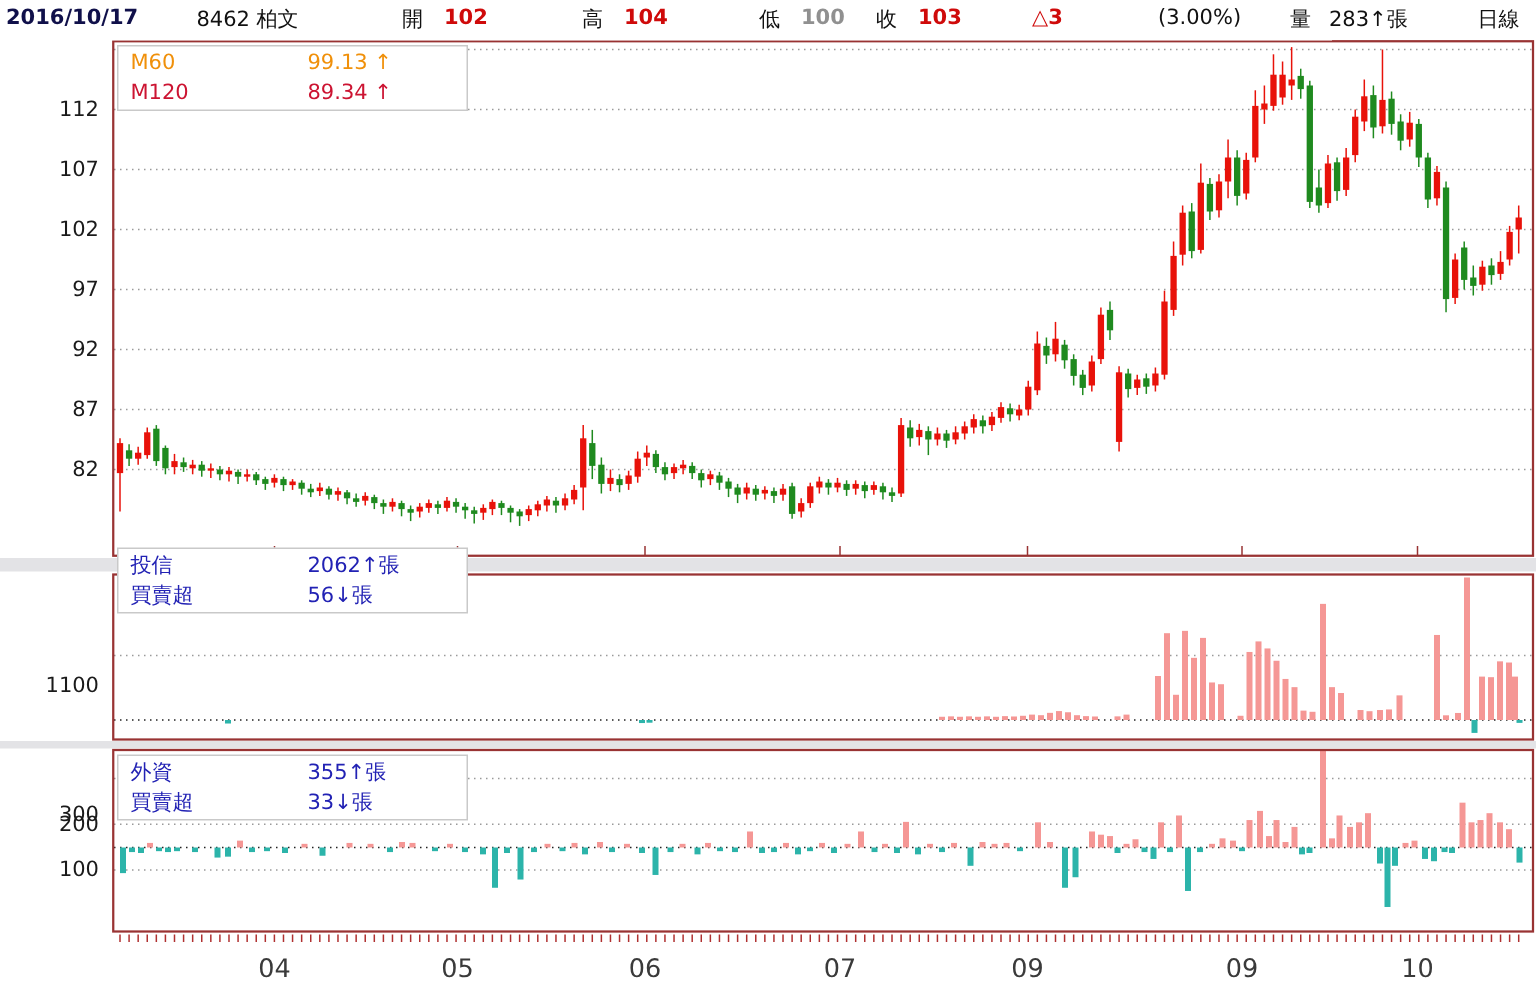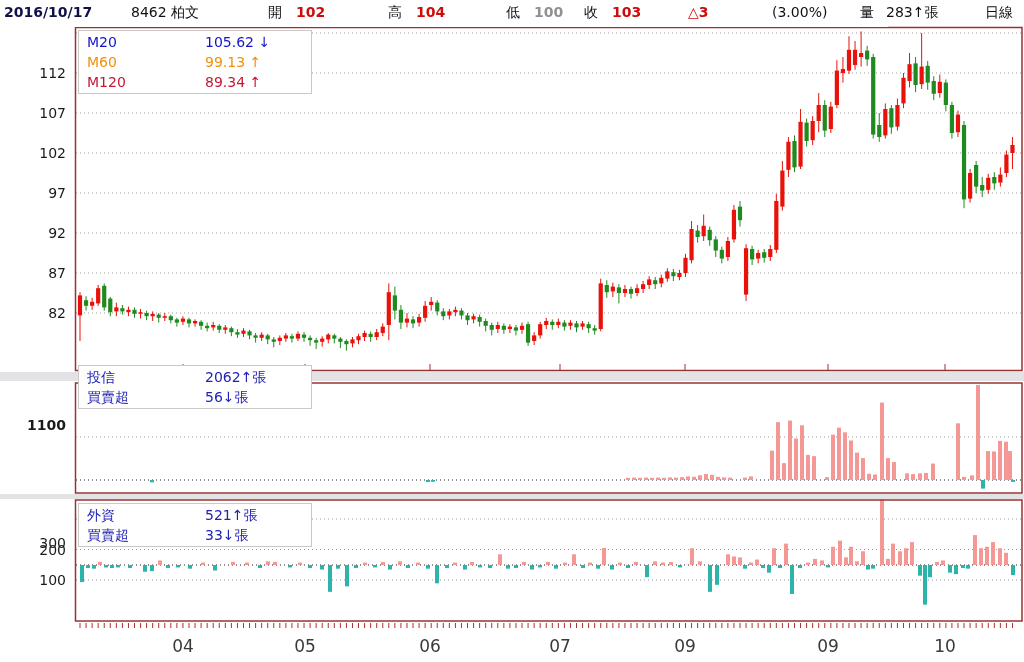--- a/index.html
+++ b/index.html
@@ -741,24 +741,20 @@
         <line x1="988.2499999999966" y1="623" x2="988.2499999999966" y2="628" stroke="#b03030" stroke-width="1"></line>
         <line x1="994.3049999999965" y1="623" x2="994.3049999999965" y2="628" stroke="#b03030" stroke-width="1"></line>
         <line x1="1000.3599999999965" y1="623" x2="1000.3599999999965" y2="628" stroke="#b03030" stroke-width="1"></line>
         <line x1="1006.4149999999964" y1="623" x2="1006.4149999999964" y2="628" stroke="#b03030" stroke-width="1"></line>
         <line x1="1012.4699999999964" y1="623" x2="1012.4699999999964" y2="628" stroke="#b03030" stroke-width="1"></line>
       </g>
     </svg>
 
   <div class="legend" id="legend-main">
       <div class="lrow">
-        <span class="lname" style="color: rgb(20, 20, 204);">M20</span>
-        <span class="lval" style="color: rgb(20, 20, 204);">105.62 ↓</span>
-      </div>
-      <div class="lrow">
         <span class="lname" style="color: rgb(240, 144, 10);">M60</span>
         <span class="lval" style="color: rgb(240, 144, 10);">99.13 ↑</span>
       </div>
       <div class="lrow">
         <span class="lname" style="color: rgb(204, 20, 50);">M120</span>
         <span class="lval" style="color: rgb(204, 20, 50);">89.34 ↑</span>
       </div>
     </div>
 
   <div class="legend" id="legend-trust">
@@ -768,37 +764,37 @@
       </div>
       <div class="lrow">
         <span class="lname blue">買賣超</span>
         <span class="lval blue">56↓張</span>
       </div>
     </div>
 
   <div class="legend" id="legend-foreign">
       <div class="lrow">
         <span class="lname blue">外資</span>
-        <span class="lval blue">521↑張</span>
+        <span class="lval blue">355↑張</span>
       </div>
       <div class="lrow">
         <span class="lname blue">買賣超</span>
         <span class="lval blue">33↓張</span>
       </div>
     </div>
 
   <div id="ylabels">
       <div class="ylab" style="left: 24px; top: 73px;">112</div>
       <div class="ylab" style="left: 24px; top: 113px;">107</div>
       <div class="ylab" style="left: 24px; top: 153px;">102</div>
       <div class="ylab" style="left: 24px; top: 193px;">97</div>
       <div class="ylab" style="left: 24px; top: 233px;">92</div>
       <div class="ylab" style="left: 24px; top: 273px;">87</div>
       <div class="ylab" style="left: 24px; top: 313px;">82</div>
-      <div class="ylab" style="left: 24px; top: 425px; font-weight: bold;">1100</div>
+      <div class="ylab" style="left: 24px; top: 457px;">1100</div>
       <div class="ylab" style="left: 24px; top: 519px; margin-top: 24px;">300</div>
       <div class="ylab" style="left: 24px; top: 549.5px;">200</div>
       <div class="ylab" style="left: 24px; top: 580px;">100</div>
     </div>
   <div id="xlabels">
       <div class="mlab" style="left: 183px;">04</div>
       <div class="mlab" style="left: 305px;">05</div>
       <div class="mlab" style="left: 430px;">06</div>
       <div class="mlab" style="left: 560px;">07</div>
       <div class="mlab" style="left: 685px;">09</div>

